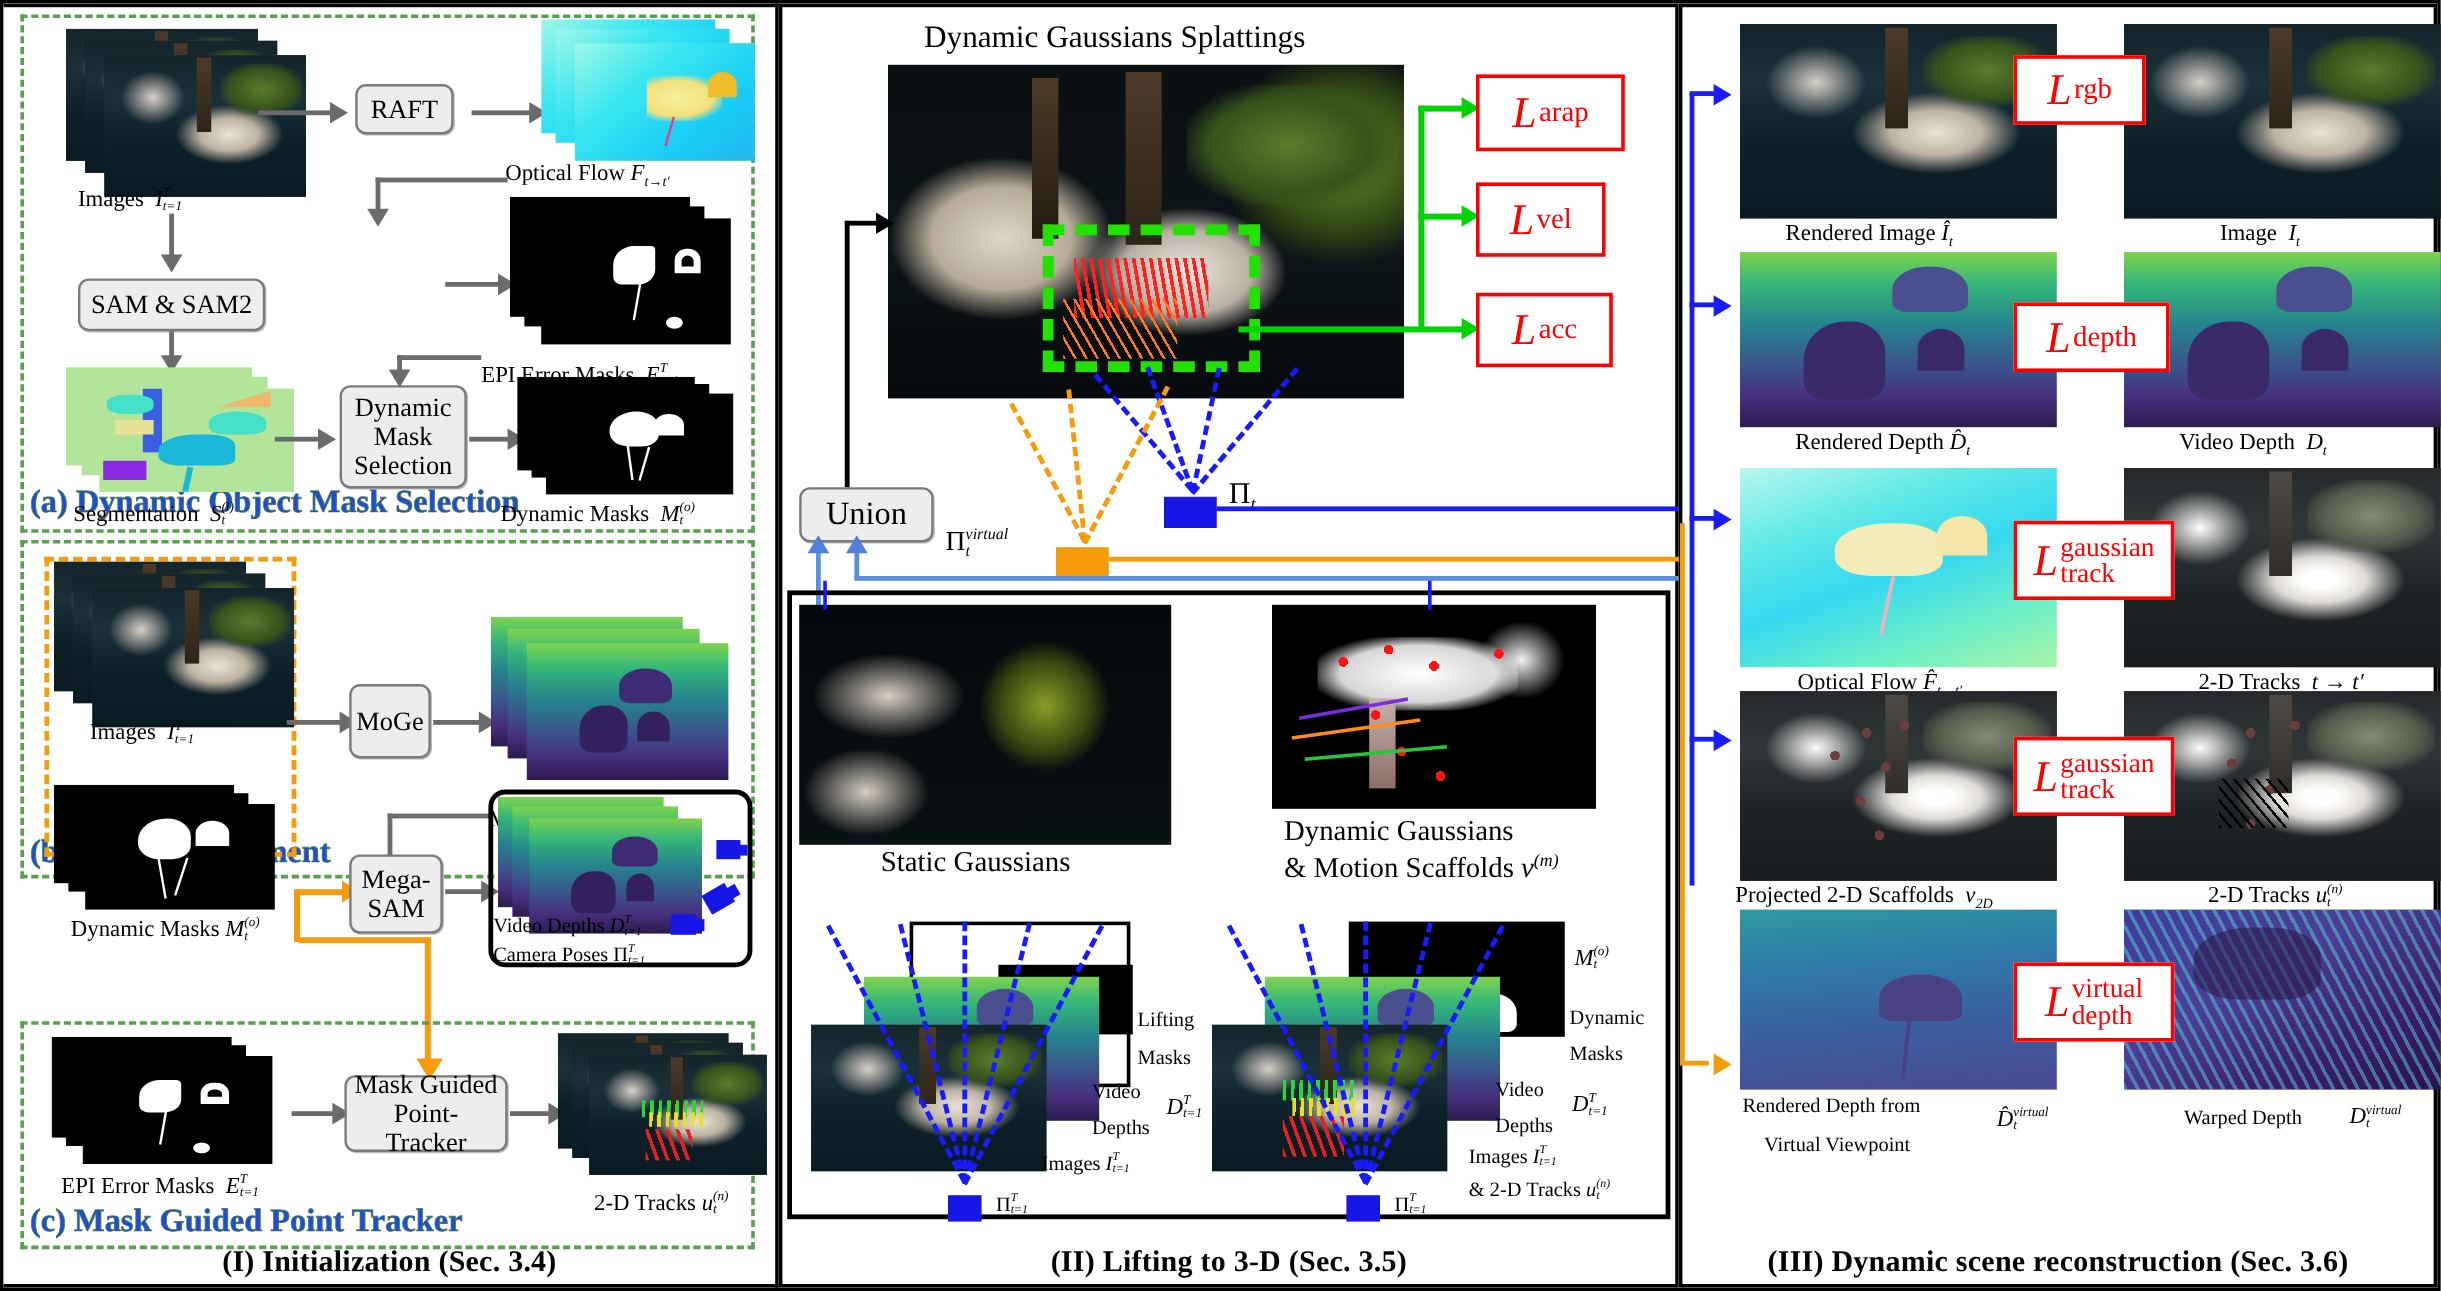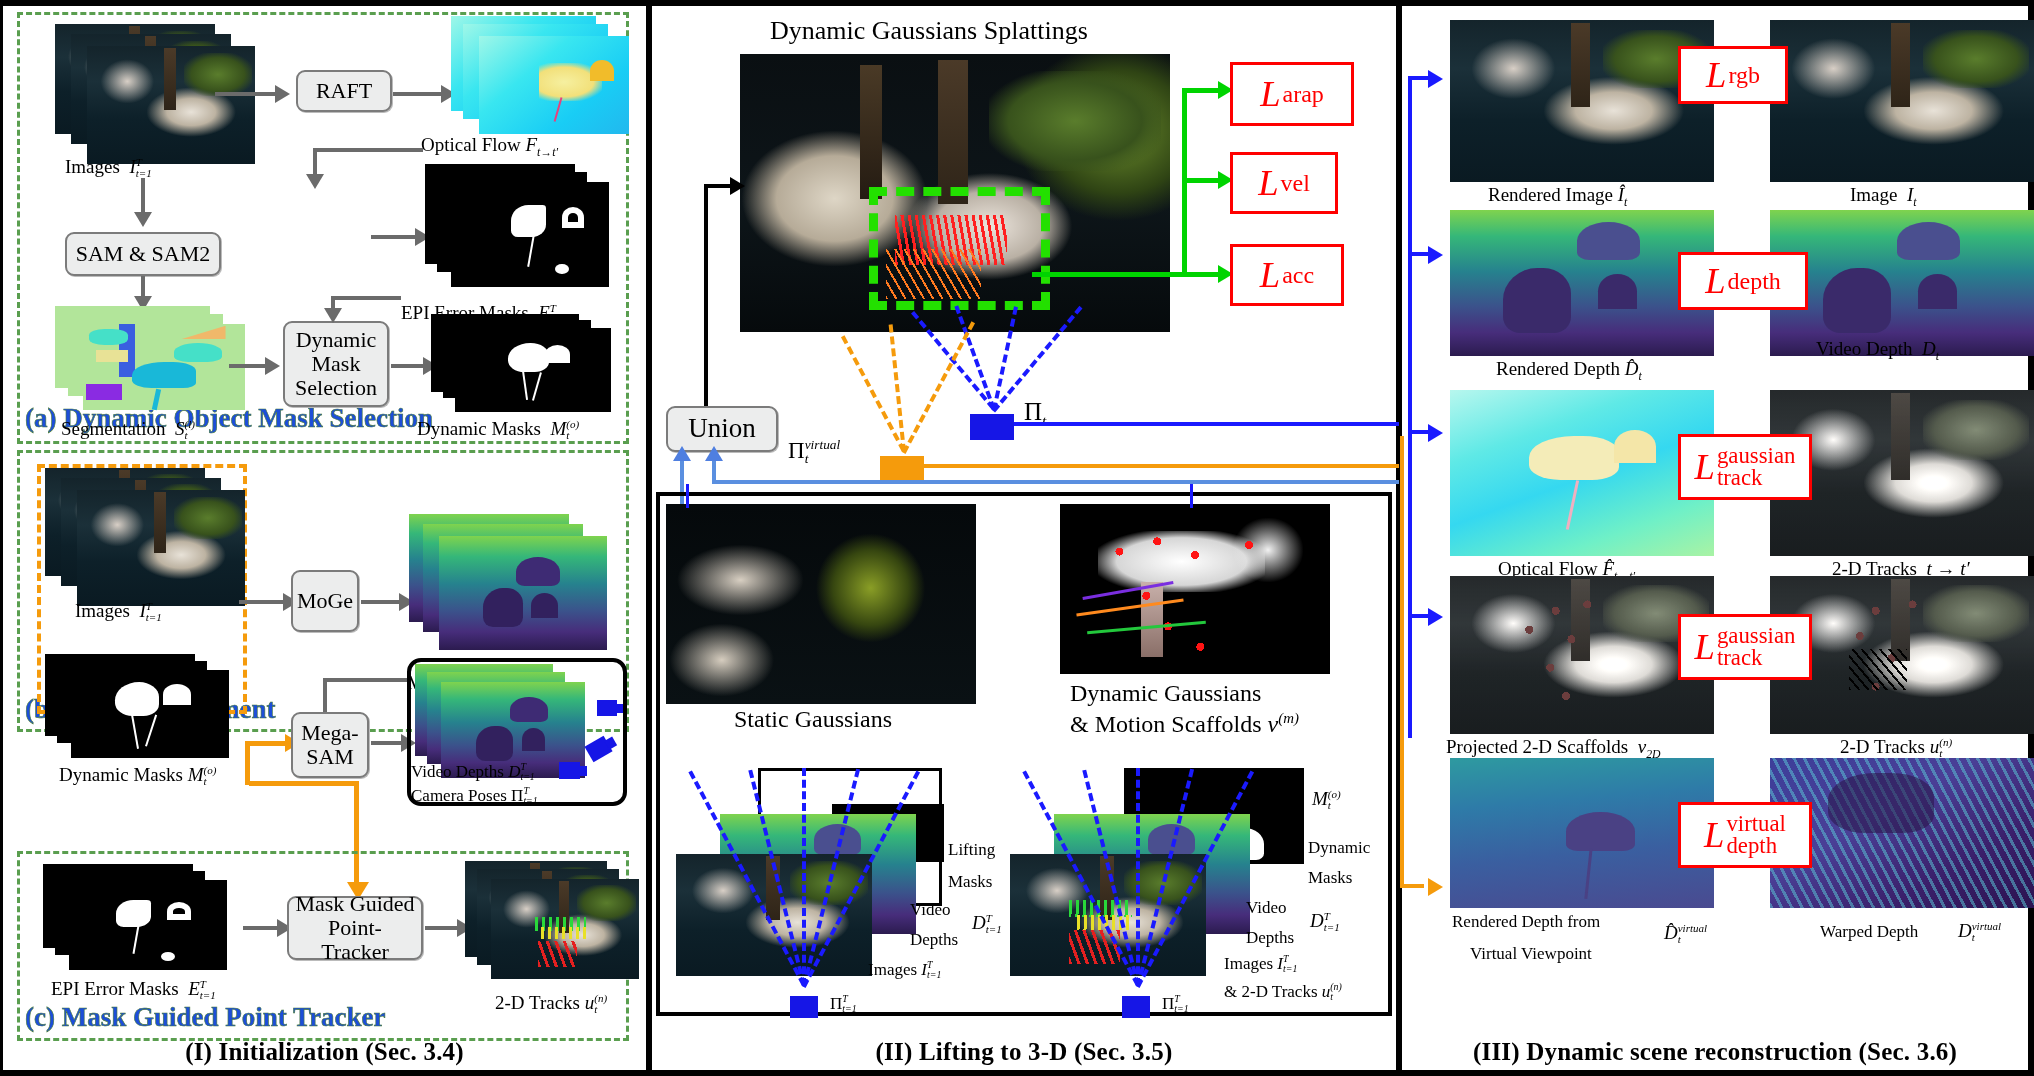--- a/index.html
+++ b/index.html
@@ -140,21 +140,21 @@
     <div class="layer photo" style="left:0;top:0;width:160px;height:110px;"></div>
     <div class="layer photo" style="left:16px;top:10px;width:160px;height:110px;"></div>
     <div class="layer photo" style="left:32px;top:22px;width:168px;height:118px;"></div>
   </div>
   <div class="lbl" style="left:62px; top:150px;">
     <span>Images</span>&nbsp;&nbsp;<i>I</i><span class="stack"><span class="su">T</span><span class="sd">t=1</span></span>
   </div>
 
   <div class="arr arrh" style="left:212px; top:86px; width:63px;"></div>
   <div class="head-r" style="left:272px; top:79px;"></div>
-  <div class="procbox" style="left:293px; top:64px; width:96px; height:42px;">RAFT</div>
+  <div class="procbox" style="left:293px; top:64px; width:82px; height:42px;">RAFT</div>
   <div class="arr arrh" style="left:390px; top:86px; width:52px;"></div>
   <div class="head-r" style="left:438px; top:79px;"></div>
 
   <div class="pic" style="left:448px; top:10px; width:180px; height:120px;">
     <div class="layer flowimg" style="left:0;top:0;width:145px;height:95px;"></div>
     <div class="layer flowimg" style="left:12px;top:8px;width:145px;height:95px;"></div>
     <div class="layer flowimg" style="left:28px;top:20px;width:150px;height:98px;">
       <div style="position:absolute;left:40%;top:28%;width:42%;height:38%;background:radial-gradient(ellipse at 40% 50%,#f6f0a0 0%,#f2e07a 55%,rgba(255,255,255,0) 78%);"></div>
       <div style="position:absolute;left:74%;top:24%;width:16%;height:22%;background:#f1bc2a;border-radius:50% 50% 0 0;"></div>
       <div style="position:absolute;left:52%;top:62%;width:2px;height:26%;background:#e9407d;transform:rotate(16deg);"></div>
@@ -600,21 +600,21 @@
     <div class="silh" style="left:20%;top:40%;width:26%;height:44%;background:#3a2a6a;border-radius:50% 40% 25% 25%;"></div>
     <div class="silh" style="left:56%;top:44%;width:15%;height:24%;background:#3a2a6a;border-radius:50% 50% 0 0;"></div>
   </div>
   <div class="lossbox" style="left:276px; top:246px; width:130px; height:58px;">
     <span class="L">L</span>
         <span class="subs">depth</span>
   </div>
   <div class="lbl" style="left:94px; top:352px;">
     <span>Rendered Depth</span>&nbsp;<i>D̂</i><sub>t</sub>
   </div>
-  <div class="lbl" style="left:414px; top:332px;">
+  <div class="lbl" style="left:414px; top:352px;">
     <span>Video Depth</span>&nbsp;&nbsp;<i>D</i><sub>t</sub>
   </div>
 
   <div class="pic flowimg" style="left:48px; top:384px; width:264px; height:166px;
        background:linear-gradient(160deg,#b7f7ee 0%,#5fe9e6 28%,#35d8f0 52%,#6ff0c7 78%,#a9f3a4 100%);">
     <div style="position:absolute;left:30%;top:28%;width:34%;height:26%;background:#f4ecb8;border-radius:50% 40% 30% 35%;"></div>
     <div style="position:absolute;left:62%;top:24%;width:16%;height:20%;background:#f4e6a8;border-radius:50% 50% 0 0;"></div>
     <div style="position:absolute;left:46%;top:54%;width:3px;height:30%;background:#f0b0c0;transform:rotate(12deg);"></div>
   </div>
   <div class="pic photo greyphoto" style="left:368px; top:384px; width:264px; height:166px;"></div>

